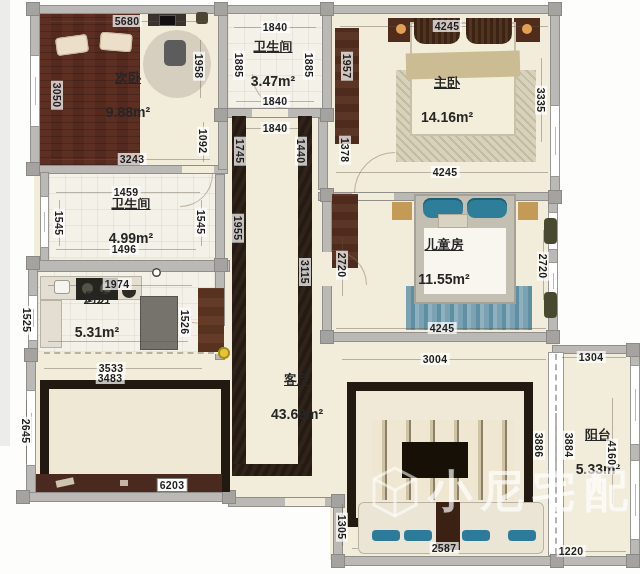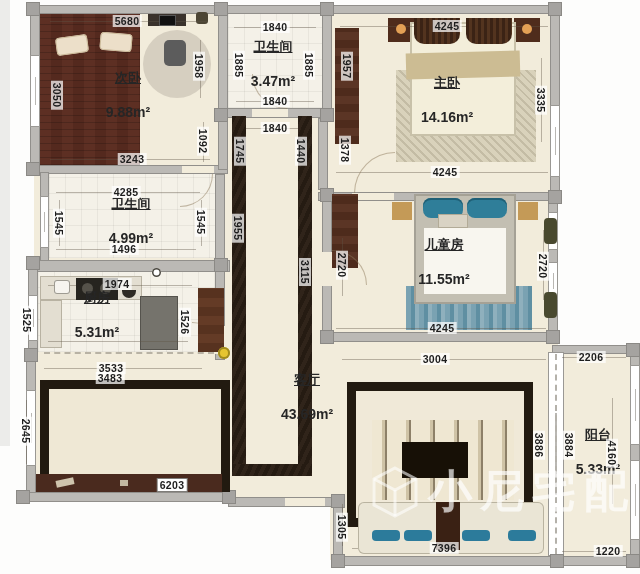--- a/index.html
+++ b/index.html
@@ -238,21 +238,21 @@
     <div class="rarea">14.16m²</div>
   </div>
   <div class="rlabel" style="left:131px;top:221px;">
     <div class="rname">卫生间</div>
     <div class="rarea">4.99m²</div>
   </div>
   <div class="rlabel" style="left:97px;top:315px;">
     <div class="rname">厨房</div>
     <div class="rarea">5.31m²</div>
   </div>
-  <div class="rlabel" style="left:307px;top:397px;">
+  <div class="rlabel" style="left:297px;top:397px;">
     <div class="rname">客厅</div>
     <div class="rarea">43.69m²</div>
   </div>
   <div class="rlabel" style="left:444px;top:262px;">
     <div class="rname">儿童房</div>
     <div class="rarea">11.55m²</div>
   </div>
   <div class="rlabel" style="left:598px;top:452px;">
     <div class="rname">阳台</div>
     <div class="rarea">5.33m²</div>
@@ -269,21 +269,21 @@
   <div class="dim v" style="left:309px;top:65px;">1885</div>
   <div class="dim" style="left:275px;top:101px;">1840</div>
   <div class="dim" style="left:275px;top:128px;">1840</div>
 
   <div class="dim" style="left:447px;top:26px;">4245</div>
   <div class="dim v" style="left:347px;top:66px;">1957</div>
   <div class="dim v" style="left:541px;top:100px;">3335</div>
   <div class="dim v" style="left:345px;top:150px;">1378</div>
   <div class="dim" style="left:445px;top:172px;">4245</div>
 
-  <div class="dim" style="left:126px;top:192px;">4285</div>
+  <div class="dim" style="left:126px;top:192px;">1459</div>
   <div class="dim v" style="left:59px;top:223px;">1545</div>
   <div class="dim v" style="left:201px;top:222px;">1545</div>
   <div class="dim" style="left:124px;top:249px;">1496</div>
 
   <div class="dim" style="left:117px;top:284px;">1974</div>
   <div class="dim v" style="left:27px;top:320px;">1525</div>
   <div class="dim v" style="left:185px;top:322px;z-index:31;">1526</div>
   <div class="dim" style="left:110px;top:341px;margin-top:37px;">3483</div>
 
   <div class="dim v" style="left:240px;top:151px;z-index:31;">1745</div>
@@ -291,30 +291,30 @@
   <div class="dim v" style="left:238px;top:228px;z-index:31;">1955</div>
   <div class="dim v" style="left:305px;top:272px;z-index:31;">3115</div>
 
   <div class="dim" style="left:111px;top:368px;">3533</div>
   <div class="dim v" style="left:26px;top:431px;">2645</div>
   <div class="dim box" style="left:172px;top:485px;z-index:31;">6203</div>
 
   <div class="dim" style="left:435px;top:359px;">3004</div>
   <div class="dim v" style="left:539px;top:445px;">3886</div>
   <div class="dim v" style="left:342px;top:527px;">1305</div>
-  <div class="dim" style="left:444px;top:548px;">7396</div>
+  <div class="dim" style="left:444px;top:548px;">2587</div>
 
   <div class="dim v" style="left:342px;top:265px;z-index:31;">2720</div>
   <div class="dim v" style="left:543px;top:266px;">2720</div>
   <div class="dim" style="left:442px;top:328px;">4245</div>
 
-  <div class="dim" style="left:591px;top:357px;">2206</div>
+  <div class="dim" style="left:591px;top:357px;">1304</div>
   <div class="dim v" style="left:569px;top:445px;">3884</div>
   <div class="dim v" style="left:612px;top:453px;">4160</div>
-  <div class="dim" style="left:608px;top:551px;">1220</div>
+  <div class="dim" style="left:571px;top:551px;">1220</div>
 
   <div class="watermark" style="left:372px;top:462px;">
     <svg width="46" height="52" viewBox="0 0 46 52">
       <g fill="none" stroke="rgba(255,255,255,.58)" stroke-width="3">
         <polygon points="23,2 44,13 44,39 23,50 2,39 2,13"></polygon>
         <polyline points="2,13 23,24 44,13"></polyline>
         <line x1="23" y1="24" x2="23" y2="50"></line>
       </g>
     </svg>
     <span>小尼宅配</span>

